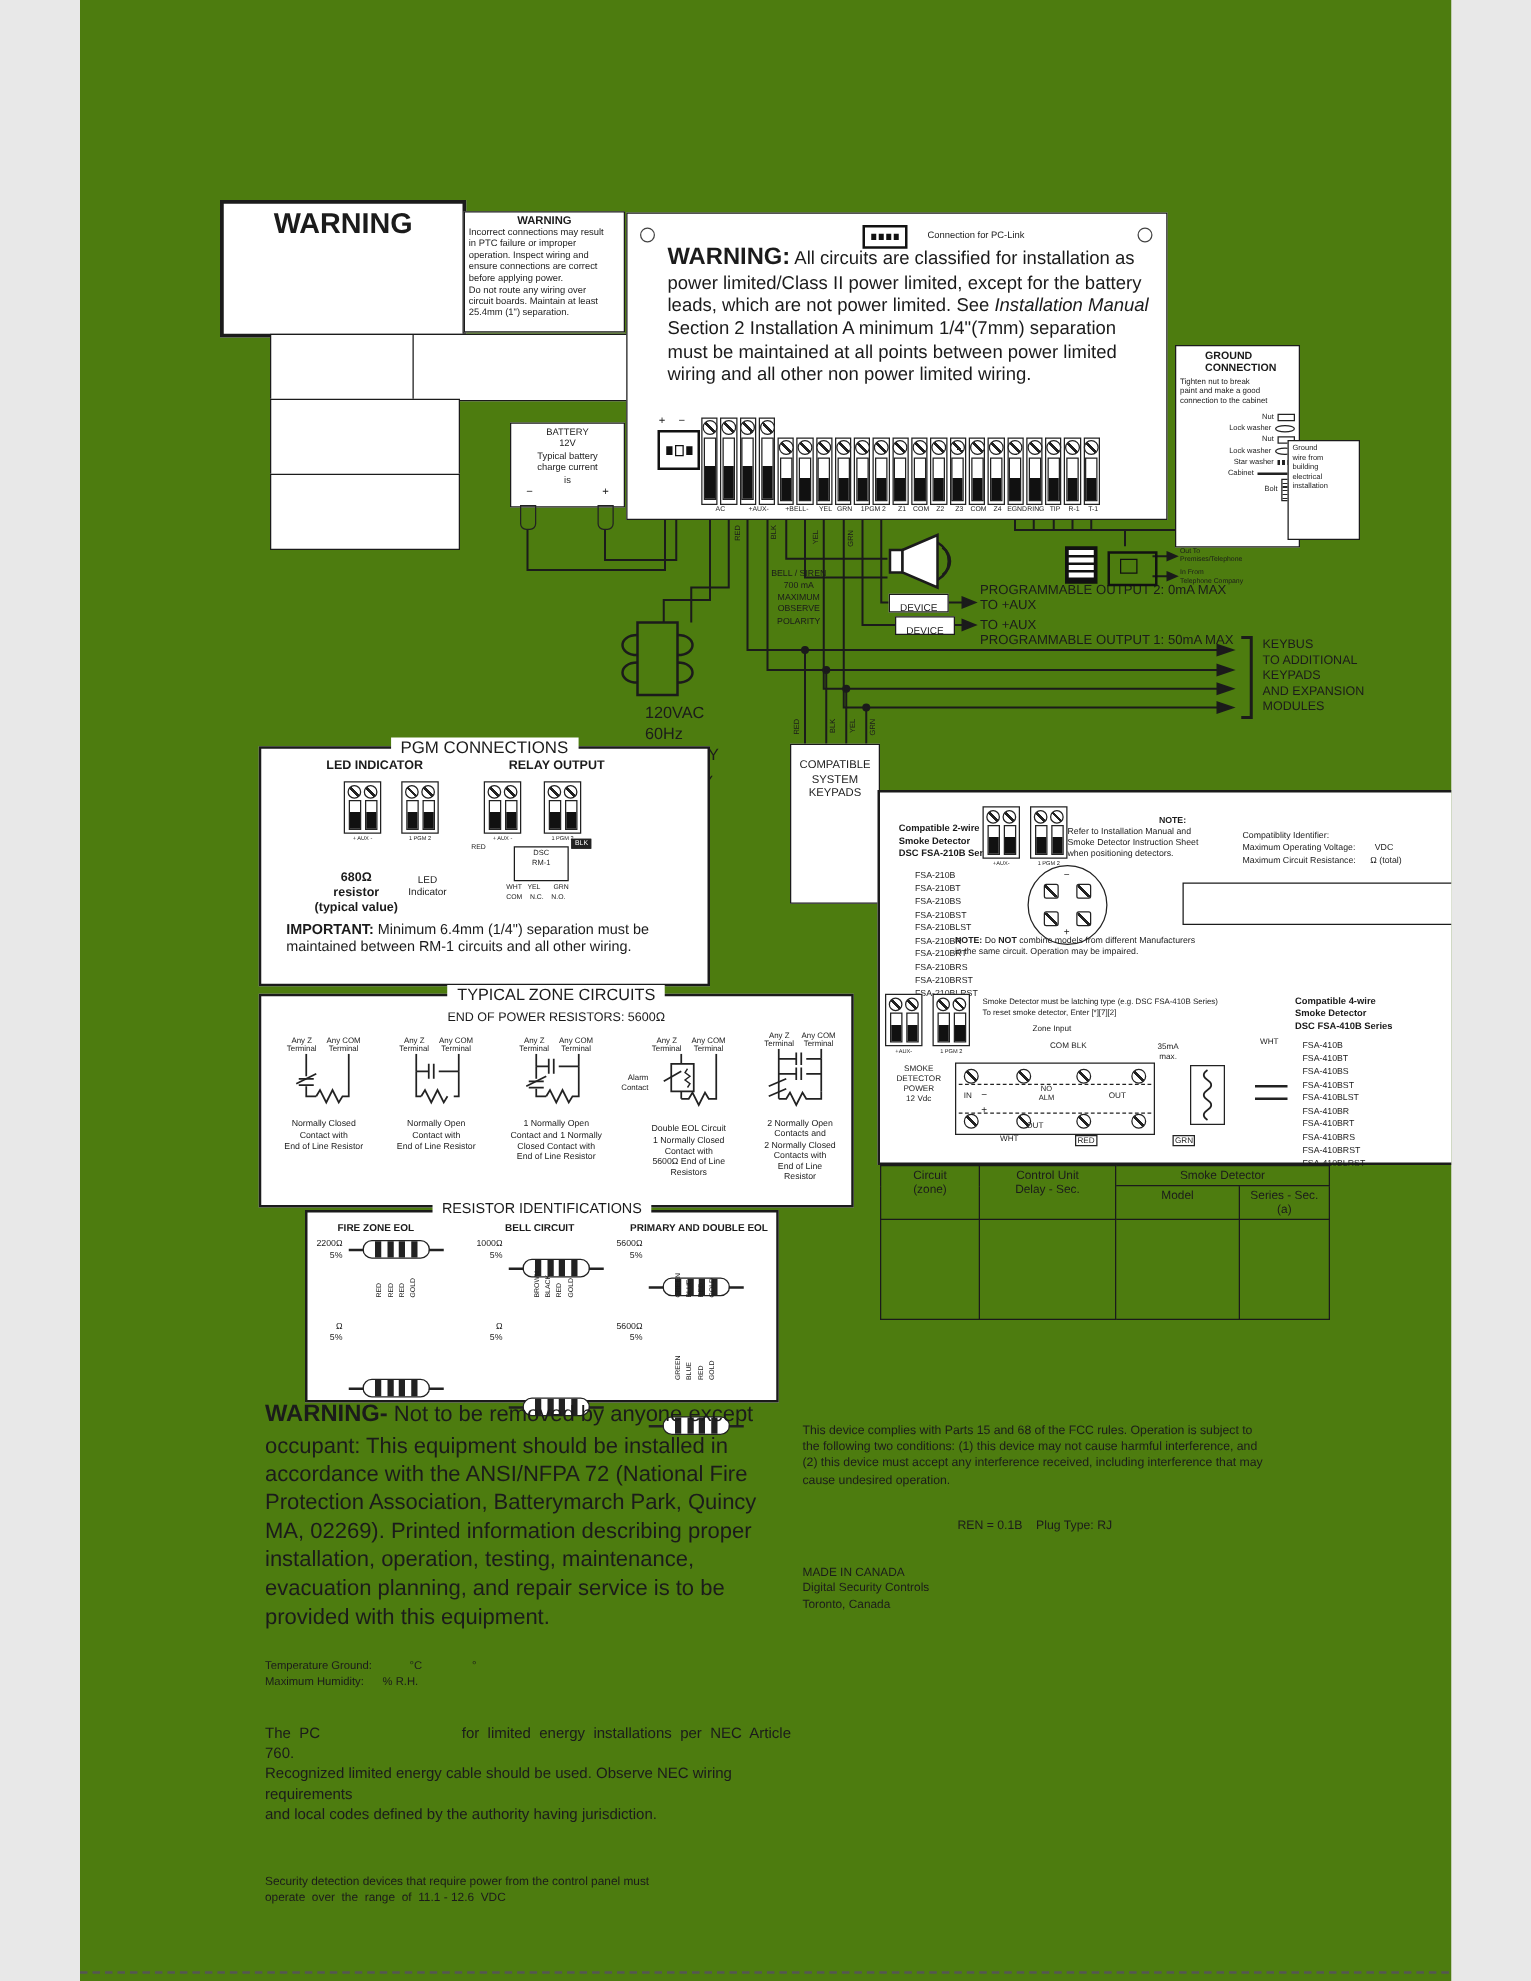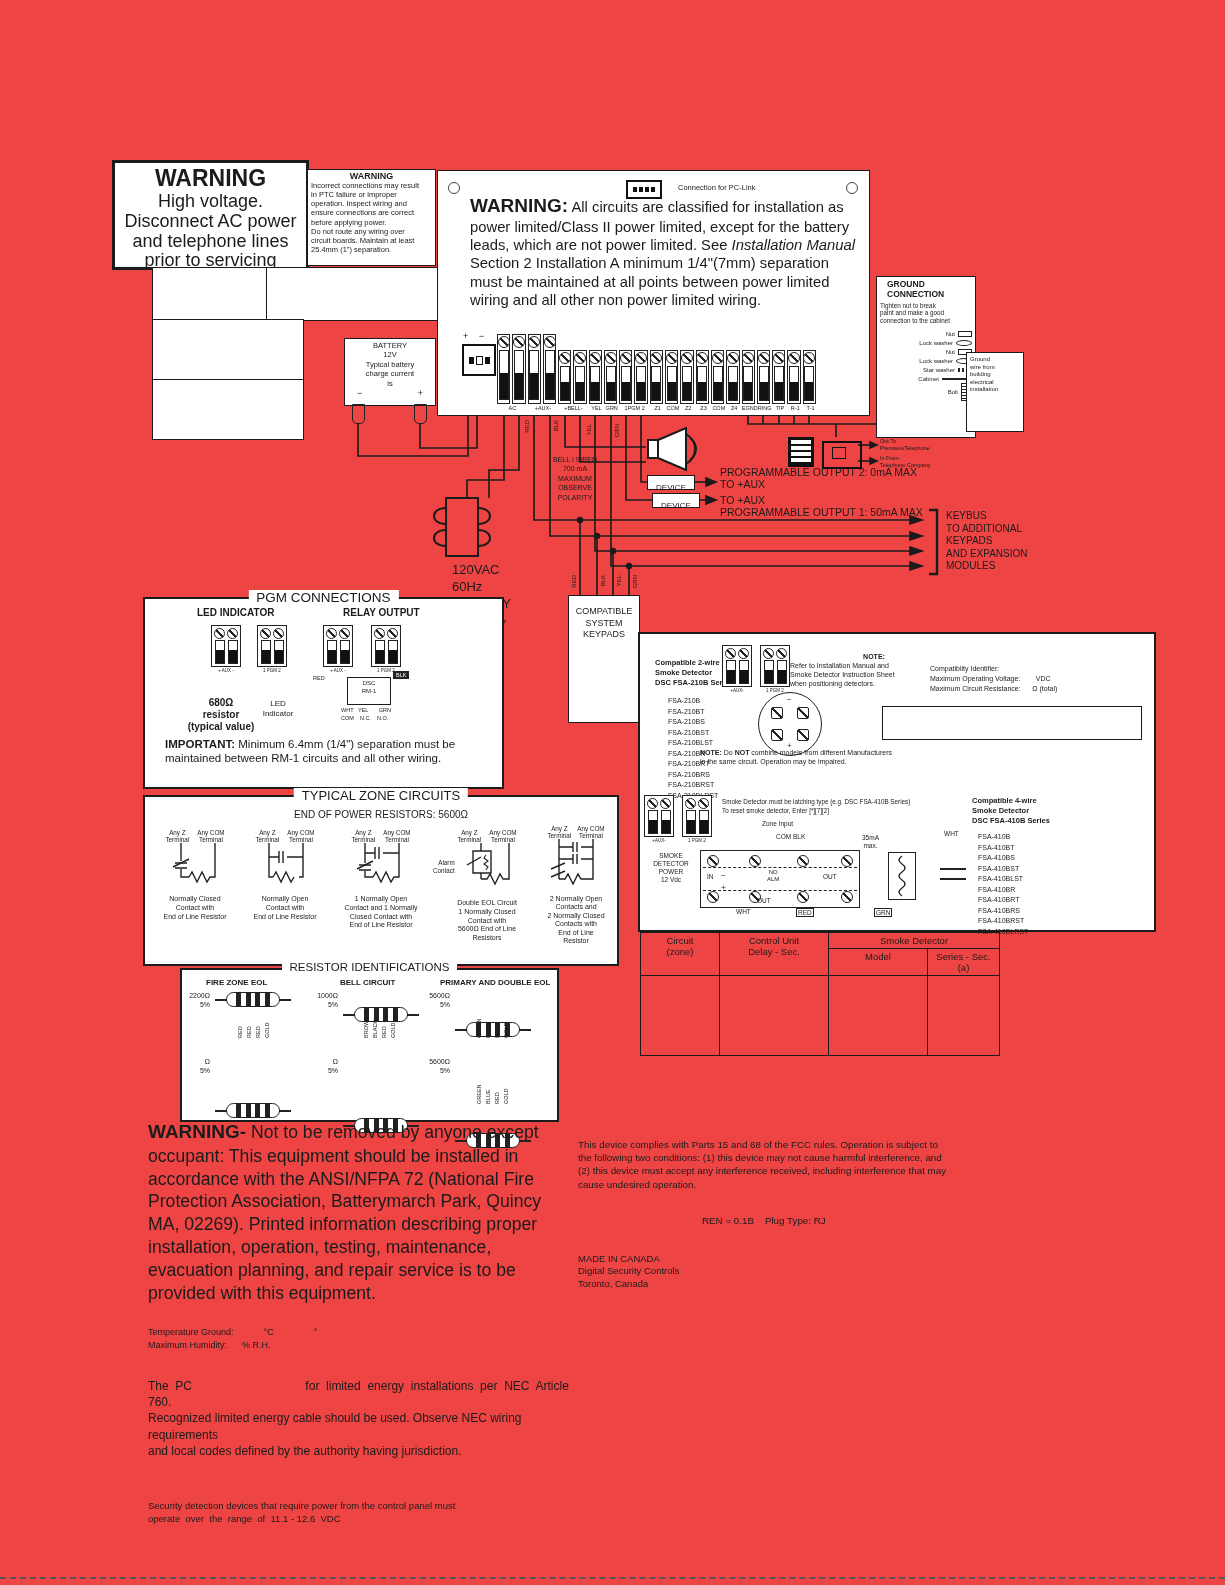--- a/index.html
+++ b/index.html
@@ -1,16 +1,16 @@
 <!DOCTYPE html>
 <html><head>
 <meta charset="utf-8">
 <style>
   html,body{margin:0;padding:0;background:#e8e8e8}
-  .page{position:relative;width:1225px;height:1585px;background:#ef4444;
+  .page{position:relative;width:1097px;height:1585px;background:#4d7c0f;
         font-family:"Liberation Sans",sans-serif;color:#1b1b1b;overflow:hidden;margin:0 auto}
   .abs{position:absolute}
   .box{border:2px solid #1b1b1b;background:#fff}
   .thin{border-width:1.5px}
   .pre{white-space:pre-line}
   .prew{white-space:pre-wrap}
   .b{font-weight:700}
   .i{font-style:italic}
   .ctr{text-align:center}
   .rt{text-align:right}
@@ -140,24 +140,20 @@
     <path d="M914,862 L952,862 L952,868"></path>
       <path d="M952,880 L952,890 L914,890"></path>
     <path d="M952,842 L952,862"></path>
     <path d="M722,908 L722,922 L748,922"></path>
     <path d="M748,922 l3,-5 l5,10 l5,-10 l5,10 l5,-10 l3,5"></path>
     <path d="M774,922 L806,922 L806,908"></path>
   </svg>
 
   <div class="abs box ctr" style="left:112px;top:160px;width:191px;height:104px;border-width:3px">
     <div class="b" style="font-size:23px;margin-top:2px">WARNING</div>
-    <div class="pre" style="font-size:18px;line-height:1.1">High voltage.
-Disconnect AC power
-and telephone lines
-prior to servicing</div>
   </div>
 
   <div class="abs box thin" style="left:307px;top:169px;width:127px;height:95px">
     <div class="b ctr" style="font-size:9px;margin-top:1px">WARNING</div>
     <div class="pre" style="font-size:7.5px;line-height:1.22;padding:0 3px">Incorrect connections may result
 in PTC failure or improper
 operation. Inspect wiring and
 ensure connections are correct
 before applying power.
 Do not route any wiring over
@@ -372,21 +368,21 @@
   </div>
   <div class="abs" style="left:822px;top:441px;width:36px;height:24px;border:2px solid #111">
     <i class="abs" style="left:8px;top:4px;width:12px;height:10px;border:1.5px solid #111;display:block"></i>
   </div>
   <div class="abs pre" style="left:880px;top:438px;font-size:5.5px;line-height:1.2">Out To
 Premises/Telephone</div>
   <div class="abs pre" style="left:880px;top:455px;font-size:5.5px;line-height:1.2">In From
 Telephone Company</div>
 
   <div class="abs box thin" style="left:876px;top:276px;width:100px;height:162px;padding:3px;box-sizing:border-box">
-    <div class="b pre" style="font-size:8.5px;line-height:1.15;margin-left:7px">GROUND
+    <div class="b pre" style="font-size:8.5px;line-height:1.15;margin-left:20px">GROUND
 CONNECTION</div>
     <div class="pre" style="font-size:6.3px;line-height:1.25;margin-top:2px">Tighten nut to break
 paint and make a good
 connection to the cabinet</div>
     <div style="margin-top:4px">
       <div class="gpart-row">
           <span>Nut</span>
           <span class="g-nut"></span>
         </div>
       <div class="gpart-row">

